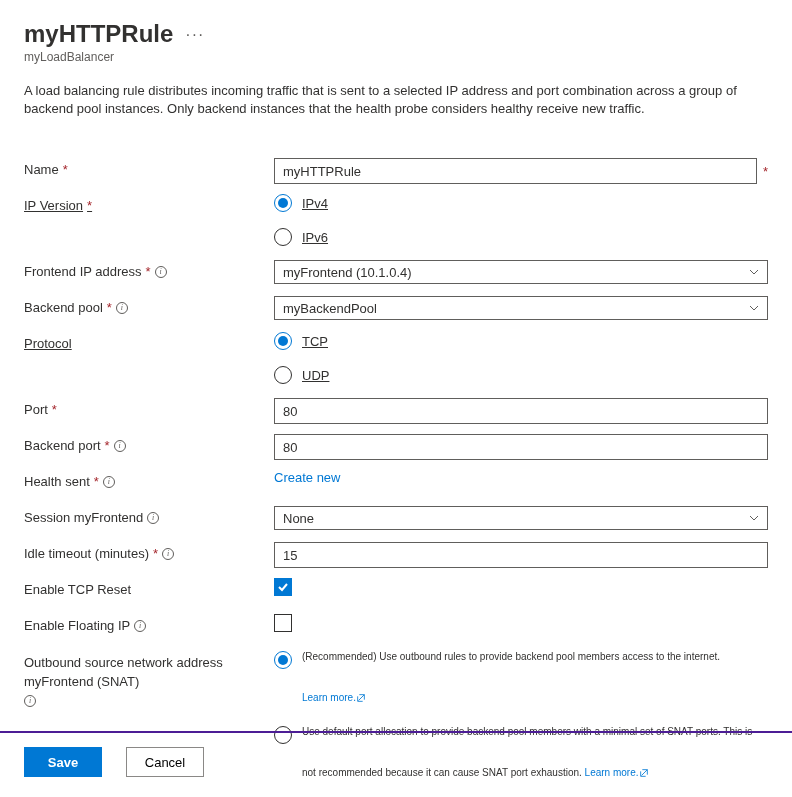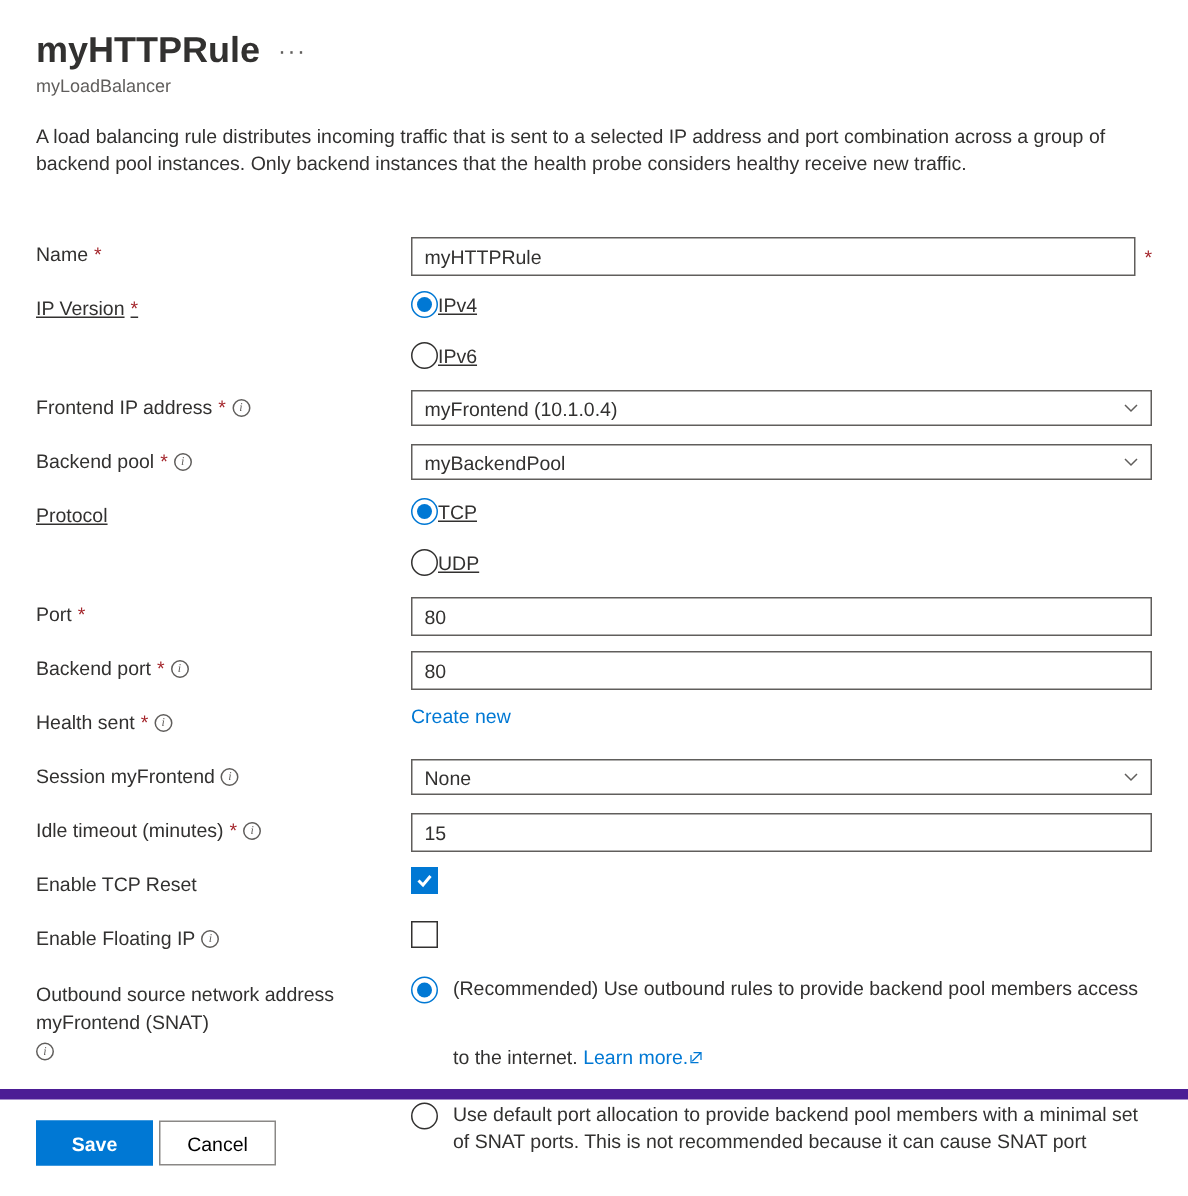--- a/index.html
+++ b/index.html
@@ -45,21 +45,21 @@
       align-items: center;
       cursor: pointer;
     }
     .select-caret {
       position: absolute;
       right: 8px;
       top: 50%;
       transform: translateY(-50%);
       pointer-events: none;
     }
-    .radio-opt { display: flex; align-items: center; margin-bottom: 10px; cursor: pointer; }
+    .radio-opt { display: flex; align-items: center; gap: 10px; margin-bottom: 10px; cursor: pointer; }
     .radio-opt .radio-circle {
       width: 18px; height: 18px; border-radius: 50%;
       border: 1px solid #323130; display: flex; align-items: center; justify-content: center;
       flex-shrink: 0;
     }
     .radio-opt.selected .radio-circle { border-color: #0078d4; }
     .radio-opt.selected .radio-circle::after {
       content: ""; width: 10px; height: 10px; border-radius: 50%; background: #0078d4;
     }
     .radio-label { font-size: 13px; }
@@ -85,28 +85,28 @@
     .snat-opt { display: flex; align-items: flex-start; gap: 10px; margin-bottom: 14px; cursor: pointer; }
     .snat-opt .radio-circle {
       width: 18px; height: 18px; border-radius: 50%;
       border: 1px solid #323130; display: flex; align-items: center; justify-content: center;
       flex-shrink: 0; margin-top: 1px;
     }
     .snat-opt.selected .radio-circle { border-color: #0078d4; }
     .snat-opt.selected .radio-circle::after {
       content: ""; width: 10px; height: 10px; border-radius: 50%; background: #0078d4;
     }
-    .snat-text { font-size: 13px; line-height: 1.4; }
+    .snat-text { font-size: 10px; line-height: 1.4; }
     .req-trail { color: #a4262c; margin-left: 2px; font-size: 13px; }
     .footer {
       position: absolute;
       bottom: 20px; left: 0; right: 0;
       padding: 14px 24px 0 24px;
-      border-top: 7px solid #4c1d95;
-      display: flex; gap: 4px;
+      border-top: 2px solid #4c1d95;
+      display: flex; gap: 24px;
     }
     .btn {
       height: 30px; min-width: 78px; padding: 0 16px;
       font-size: 13px; font-family: inherit;
       border: 1px solid #8a8886; background: #fff;
       cursor: pointer;
     }
     .btn.primary { background: #0078d4; border-color: #0078d4; color: #fff; font-weight: 600; }
   </style>
 </head>

